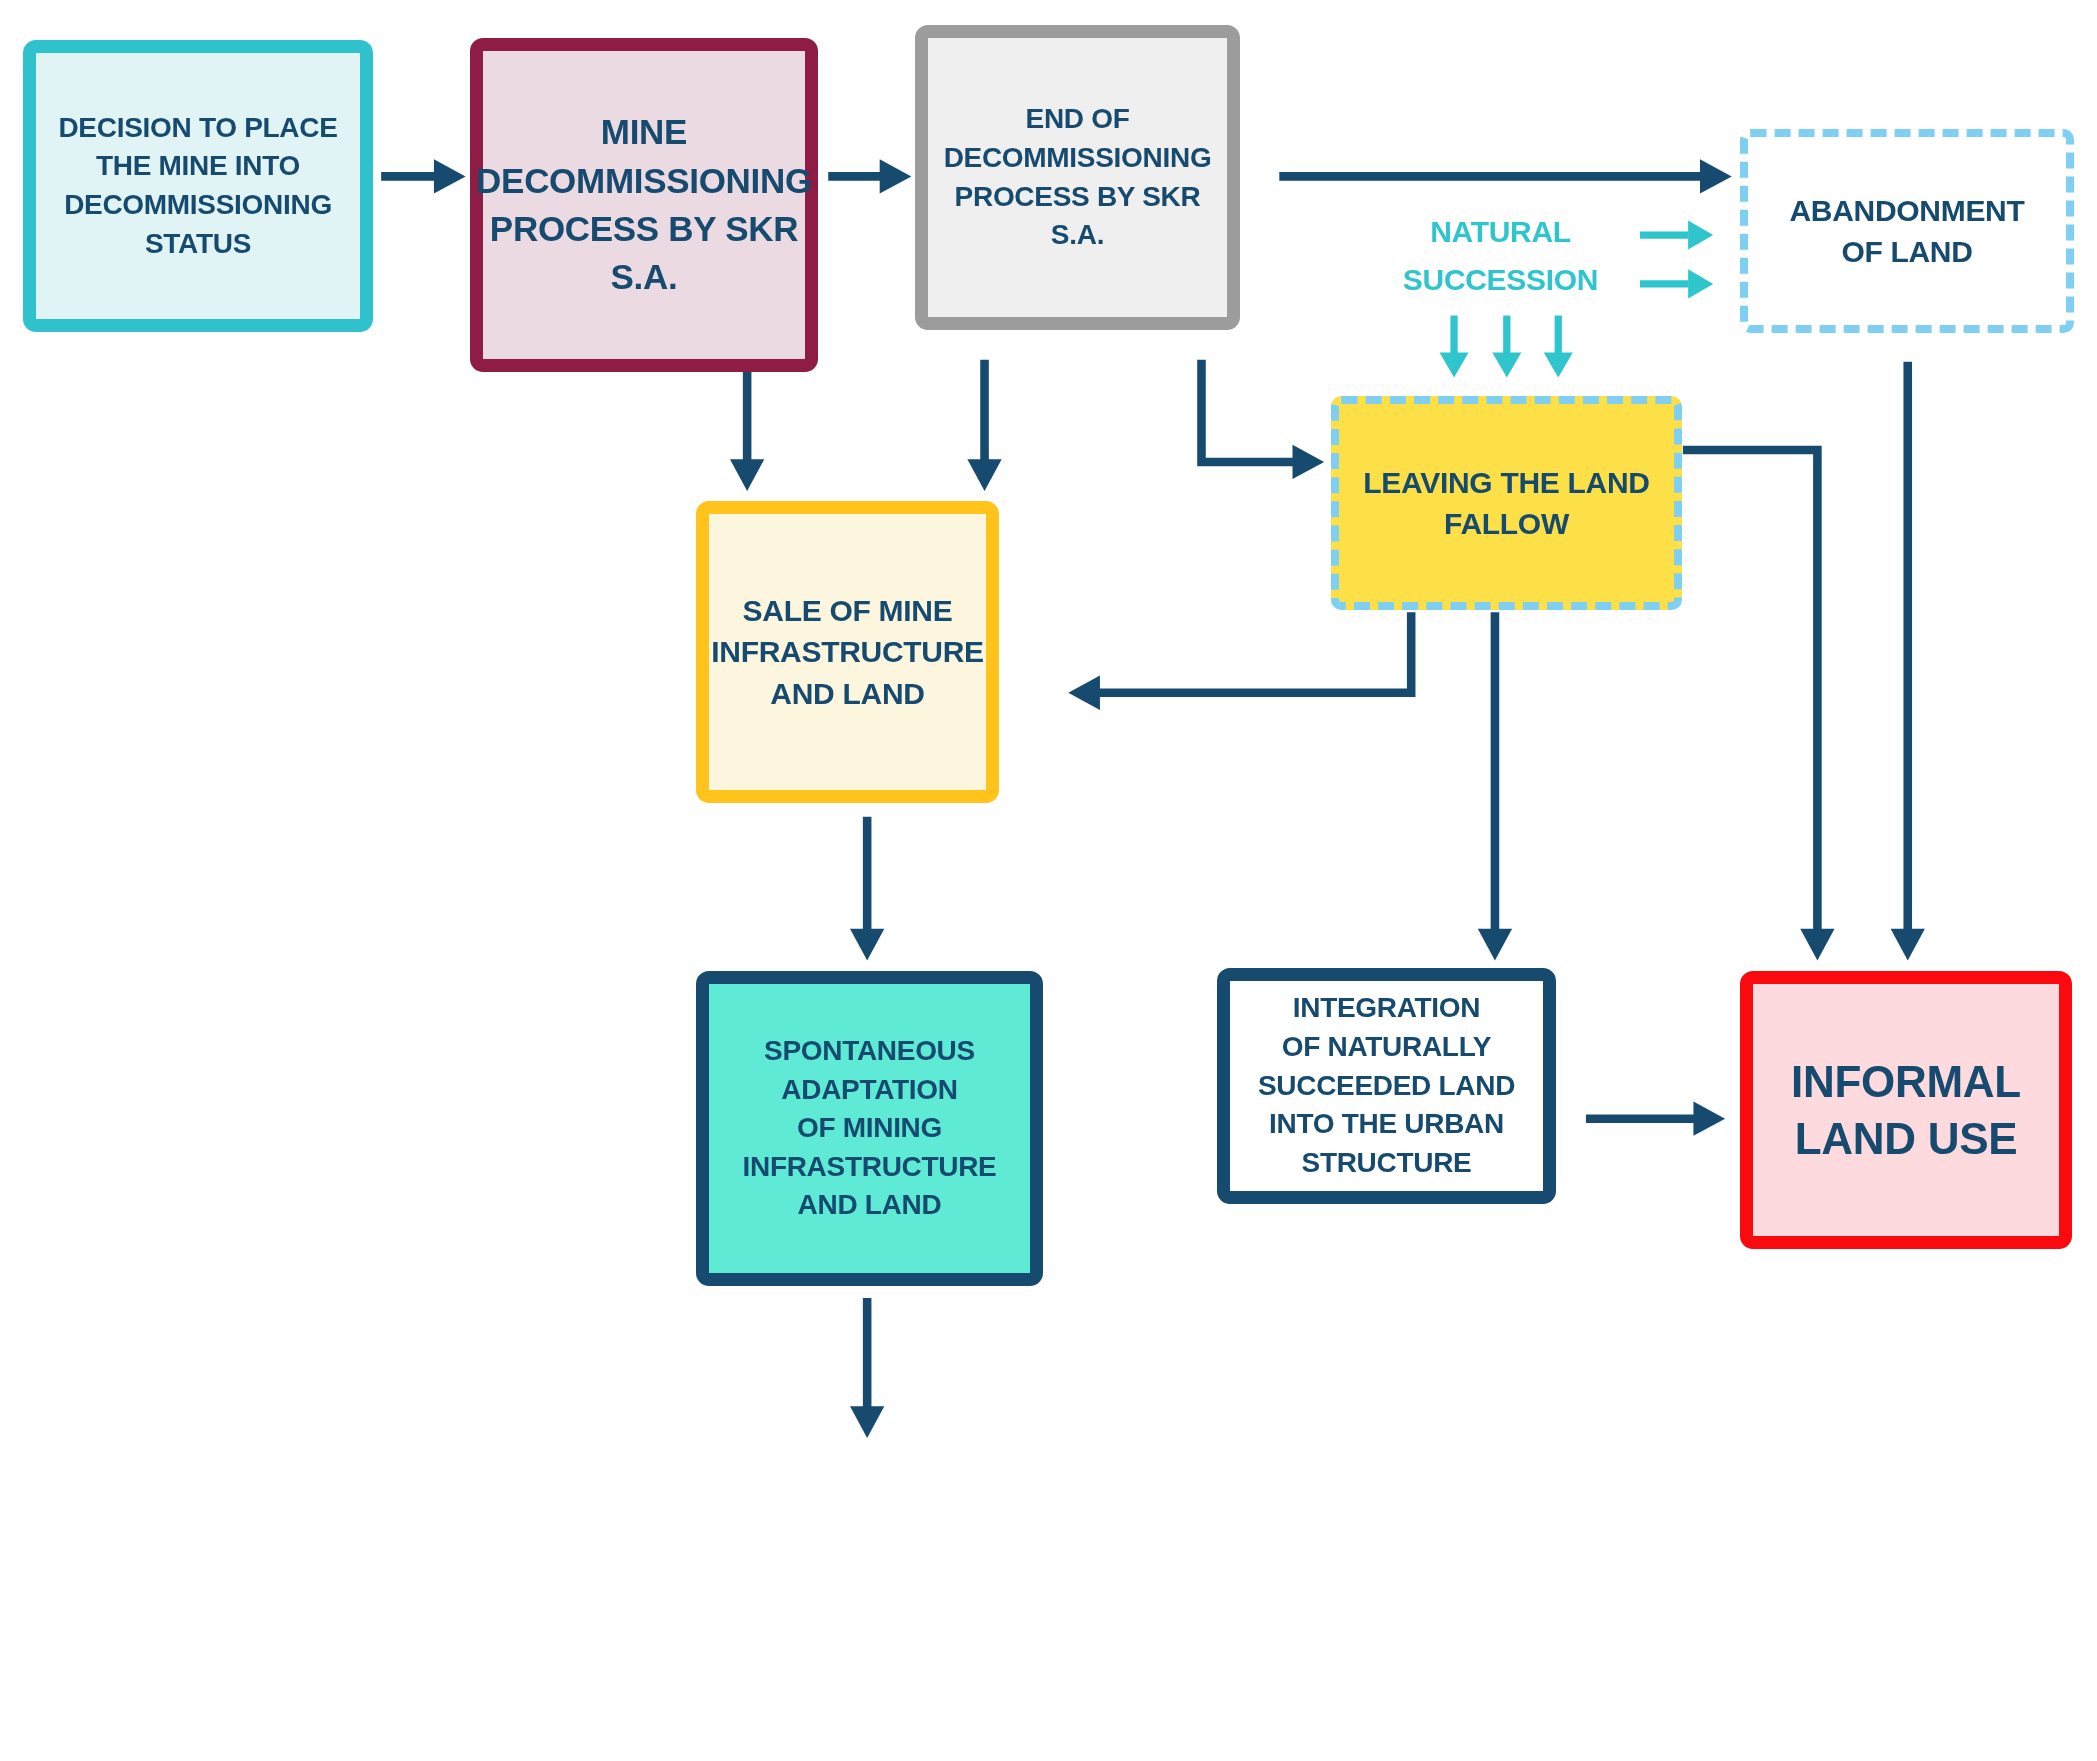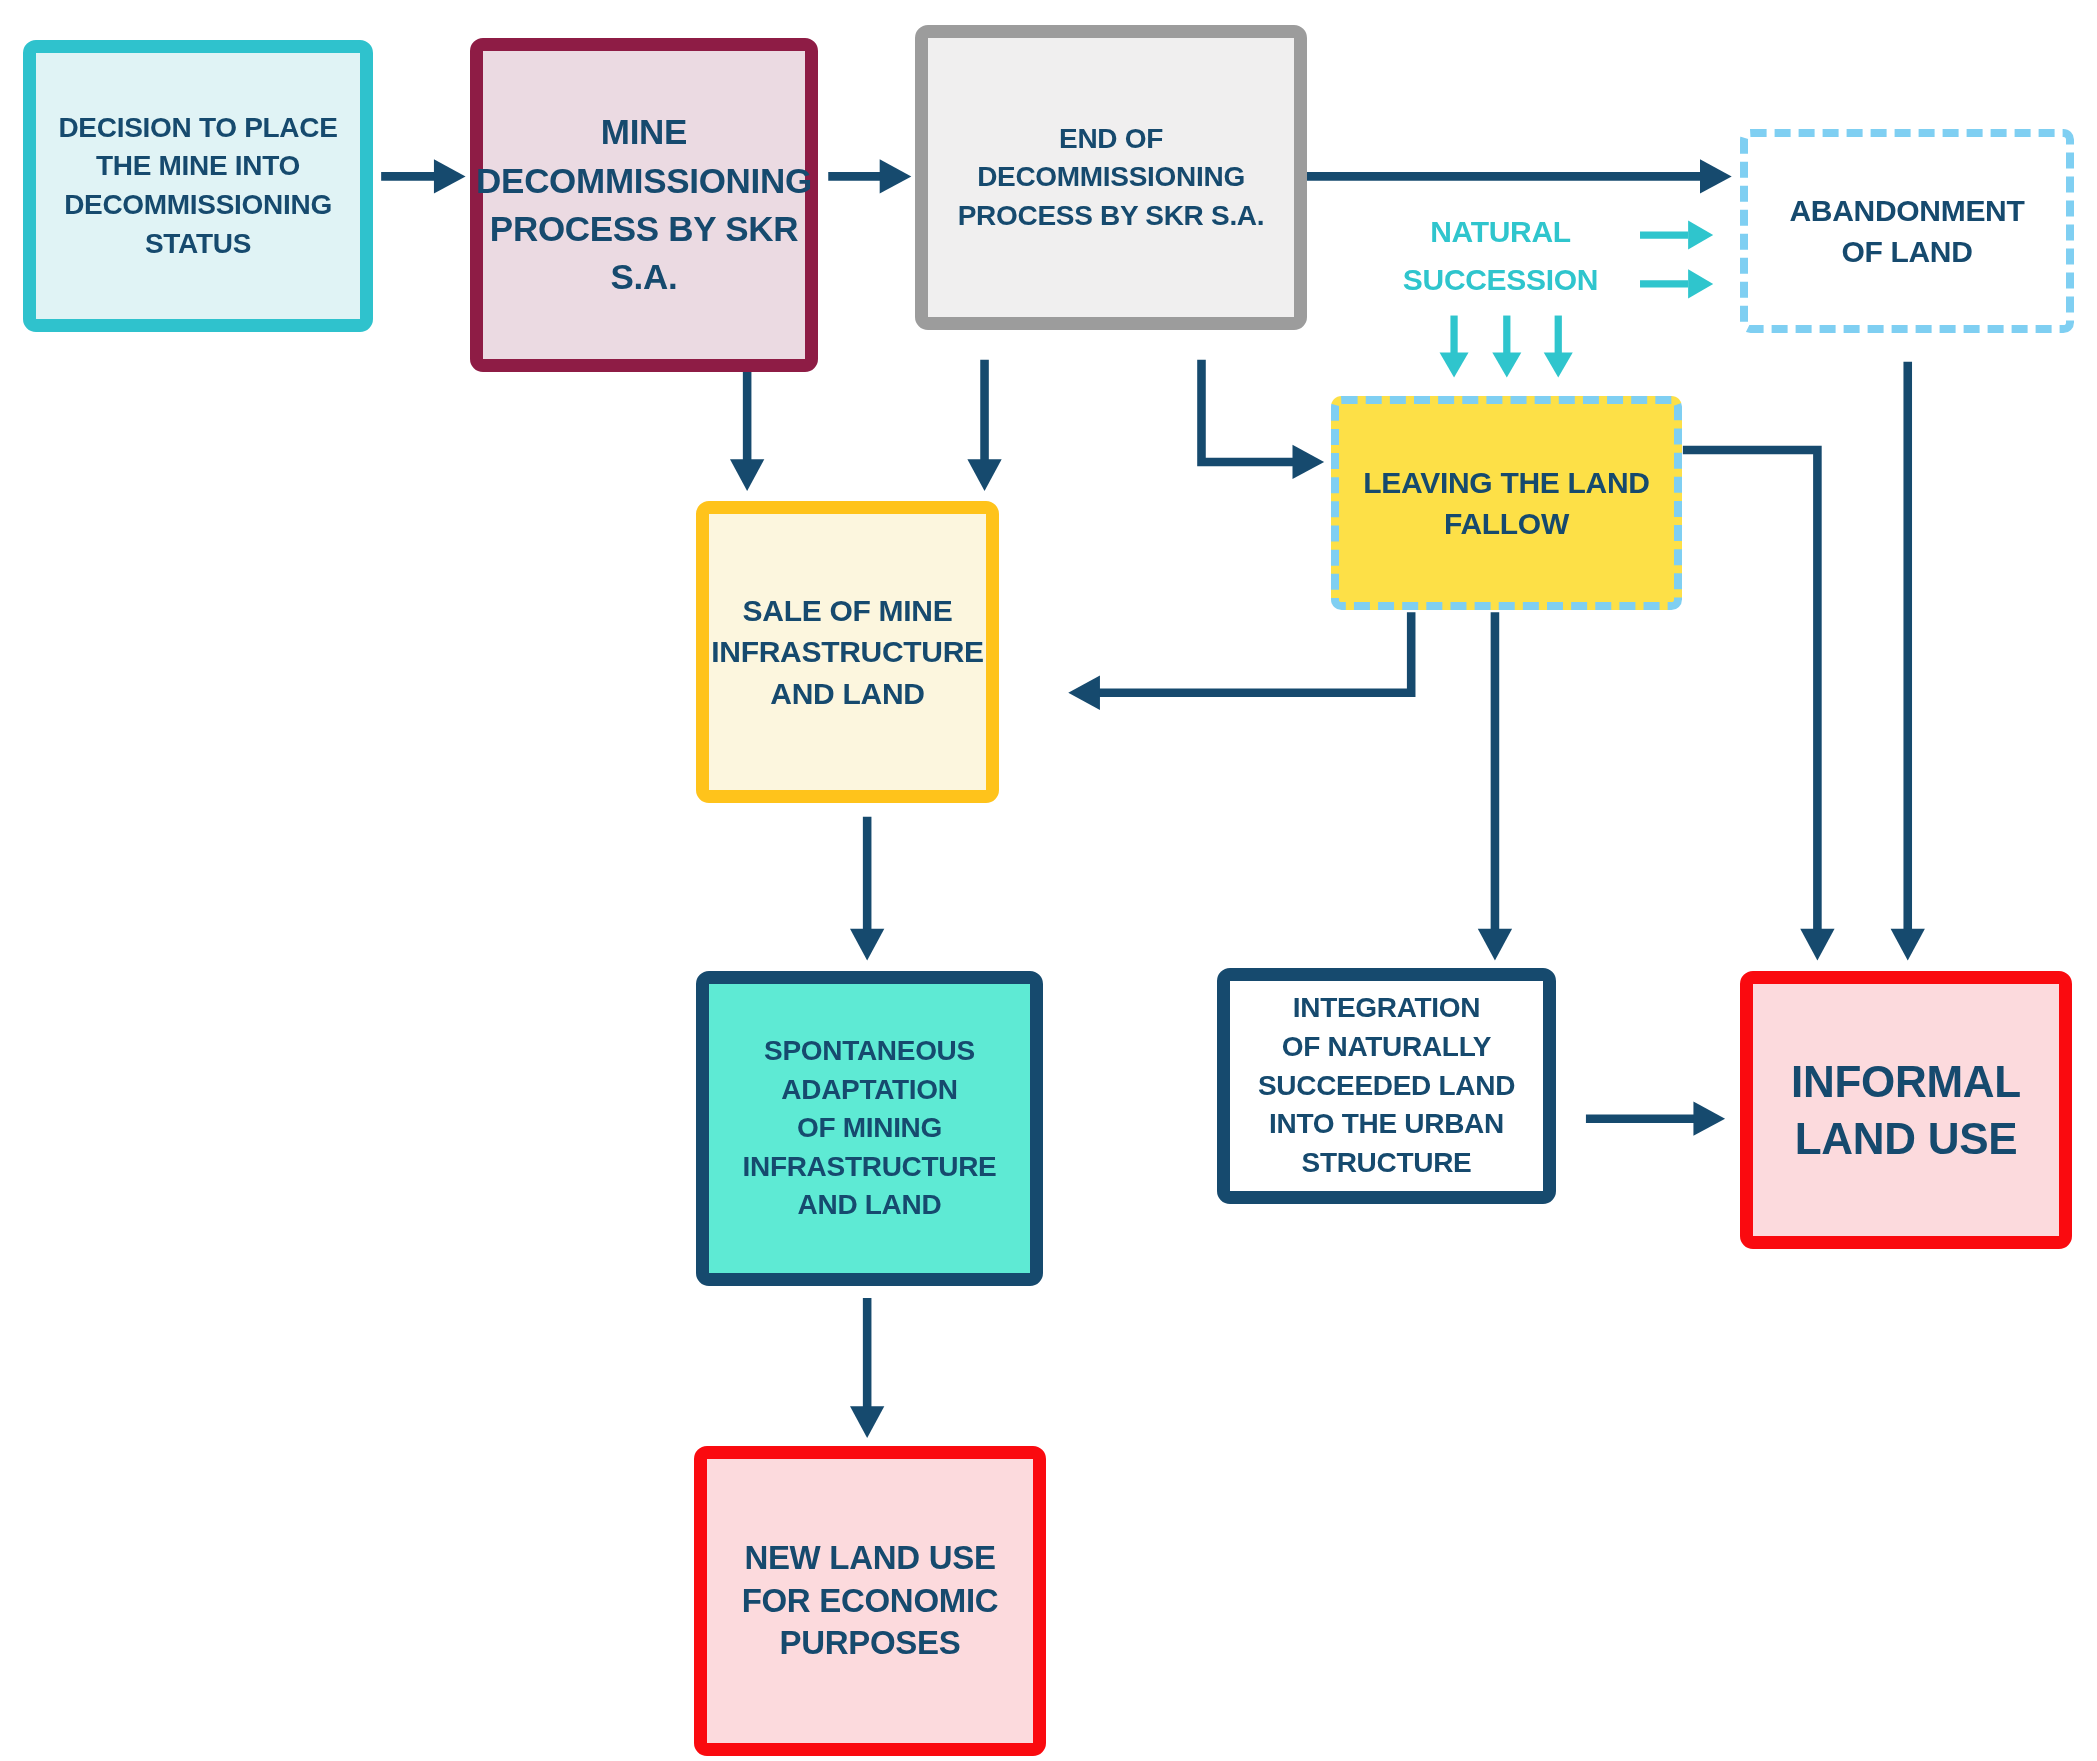--- a/index.html
+++ b/index.html
@@ -20,21 +20,21 @@
     box-sizing:border-box;
     border-radius:13px;
     font-weight:700;
     color:var(--navy);
     white-space:pre-line;
     line-height:1.38;
     letter-spacing:-0.3px;
   }
   .node-decision{left:23px;top:32px;width:350px;height:292px;border:13px solid var(--turquoiseBorder);background:var(--decisionBg);font-size:28px;margin-top:8px;}
   .node-mine{left:470px;top:38px;width:348px;height:334px;border:13px solid var(--maroon);background:var(--mineBg);font-size:35px;}
-  .node-end{left:915px;top:25px;width:392px;height:305px;border:13px solid var(--gray);background:var(--endBg);font-size:28px;}
+  .node-end{left:915px;top:25px;width:325px;height:305px;border:13px solid var(--gray);background:var(--endBg);font-size:28px;}
   .node-abandonment{left:1740px;top:129px;width:334px;height:204px;border:8px dashed var(--skyblue);background:#ffffff;border-radius:10.6px;font-size:30px;}
   .node-leaving{left:1331px;top:396px;width:351px;height:214px;border:8px dashed var(--skyblue);background:#fde047;border-radius:10.6px;font-size:30px;}
   .node-sale{left:696px;top:501px;width:303px;height:302px;border:13px solid var(--yellow);background:var(--saleBg);font-size:30px;}
   .node-spontaneous{left:696px;top:971px;width:347px;height:315px;border:13px solid var(--navy);background:#5eead4;font-size:28px;}
   .node-integration{left:1217px;top:968px;width:339px;height:236px;border:13px solid var(--navy);background:#ffffff;font-size:28px;}
   .node-informal{left:1740px;top:971px;width:332px;height:278px;border:13px solid var(--red);background:var(--pinkBg);font-size:44px;line-height:1.3;}
   .node-newuse{left:694px;top:1446px;width:352px;height:310px;border:13px solid var(--red);background:var(--pinkBg);font-size:33px;line-height:1.3;}
   .floating-label{
     position:absolute;
     left:1372px;top:206px;width:257px;height:99px;
@@ -173,18 +173,15 @@
 
   <div class="node node-integration">INTEGRATION
 OF NATURALLY
 SUCCEEDED LAND
 INTO THE URBAN
 STRUCTURE</div>
 
   <div class="node node-informal">INFORMAL
 LAND USE</div>
 
-  <div class="node node-newuse">NEW LAND USE
-FOR ECONOMIC
-PURPOSES</div>
 
 </div>
 
 
 </body></html>

